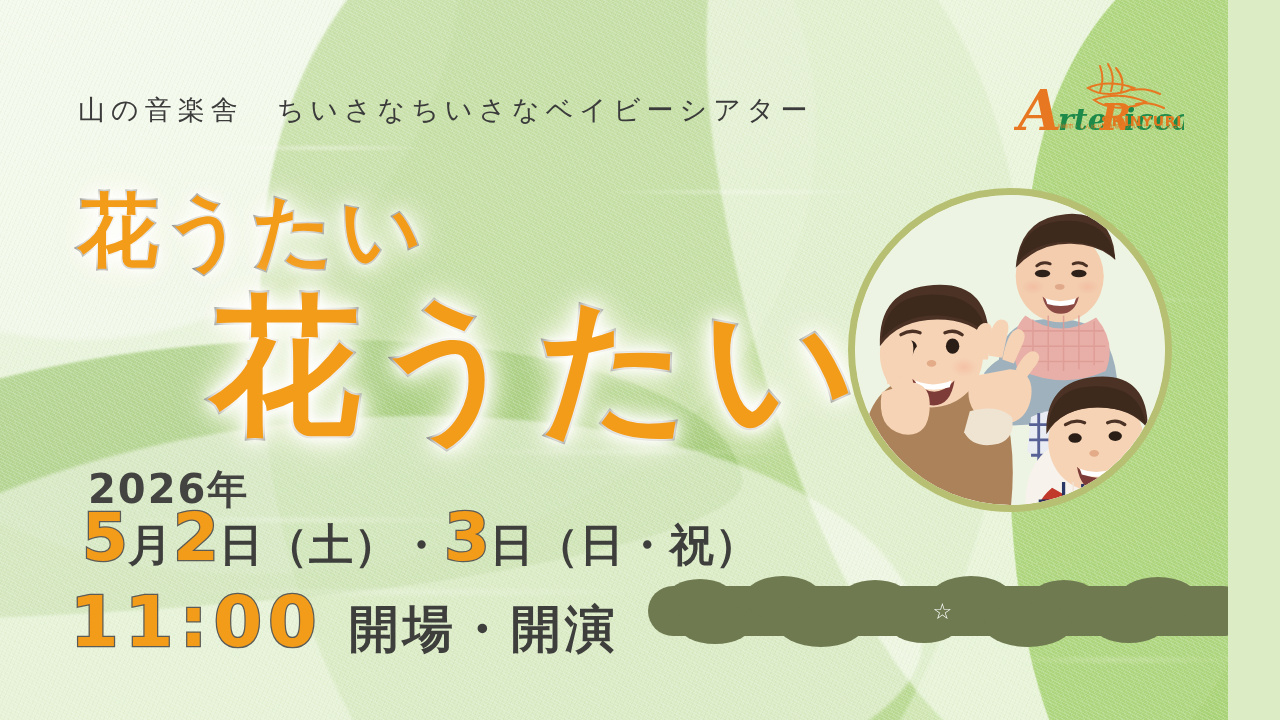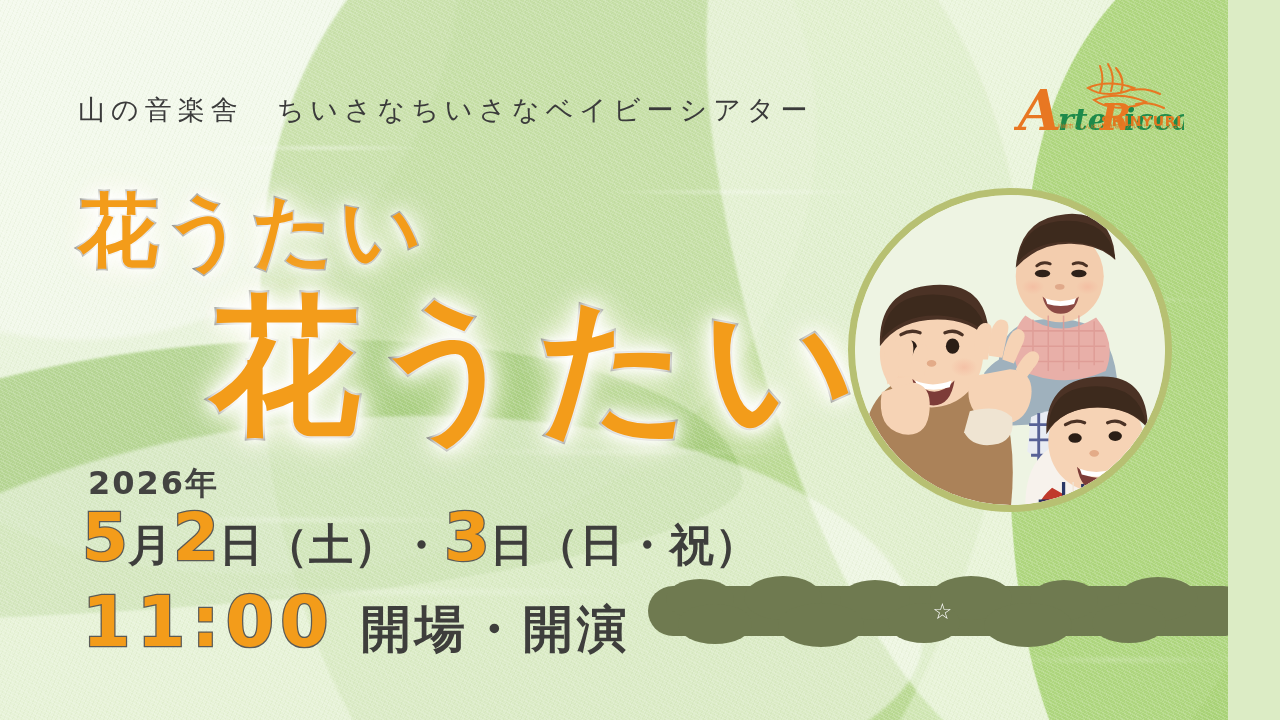--- a/index.html
+++ b/index.html
@@ -149,28 +149,28 @@
   }
   #title-main {
     left:210px; top:268px;
     font-size:150px; letter-spacing:12px;
     -webkit-text-stroke:4px #4a4a48;
   }
 
   
   #year {
     position:absolute; left:88px; top:462px;
-    font-size:32px; letter-spacing:2px; color:#434341; font-weight:600;text-align:right;
+    font-size:40px; letter-spacing:2px; color:#434341; font-weight:600;text-align:right;
   }
   #date-line {
     position:absolute; left:82px; top:505px;
     white-space:nowrap; line-height:1;
   }
   #time-line {
-    position:absolute; left:82px; top:587px;
+    position:absolute; left:70px; top:587px;
     white-space:nowrap; line-height:1;text-align:right;
   }
   .num {
     color:#f39c1a; font-weight:700;
     -webkit-text-stroke:2.5px #5b5b57;
     paint-order:stroke fill;
   }
   .kan { color:#3e3e3c; font-weight:600; }
   #date-line .num { font-size:66px; }
   #date-line .kan { font-size:44px; letter-spacing:1px; }

